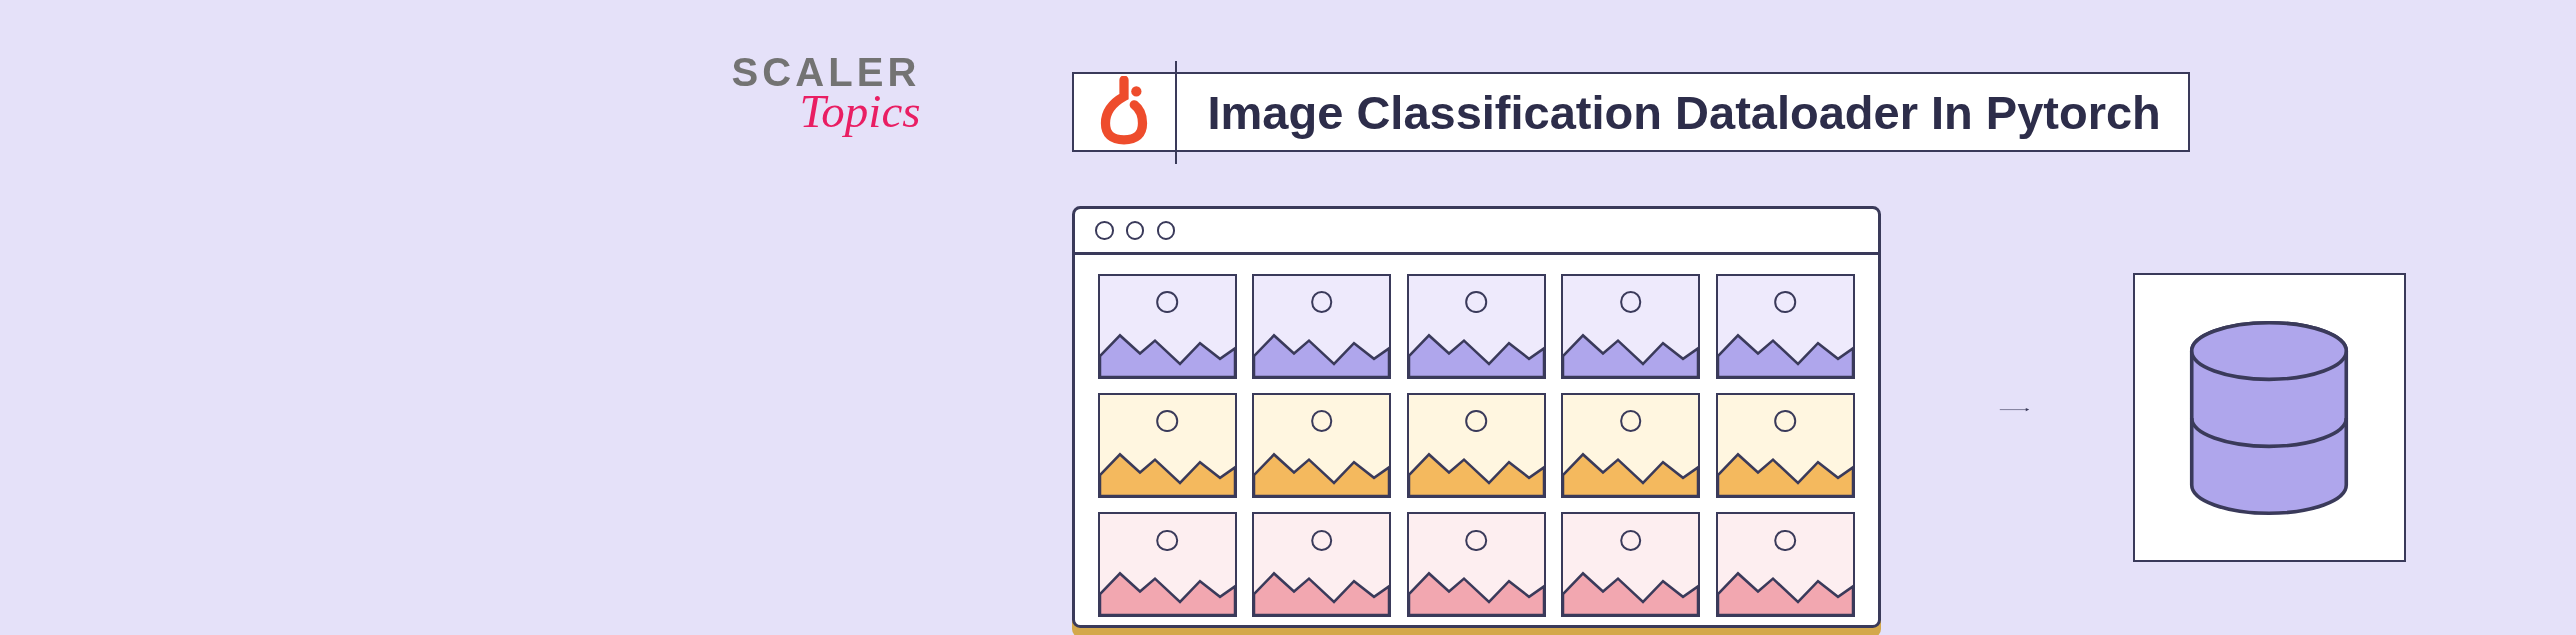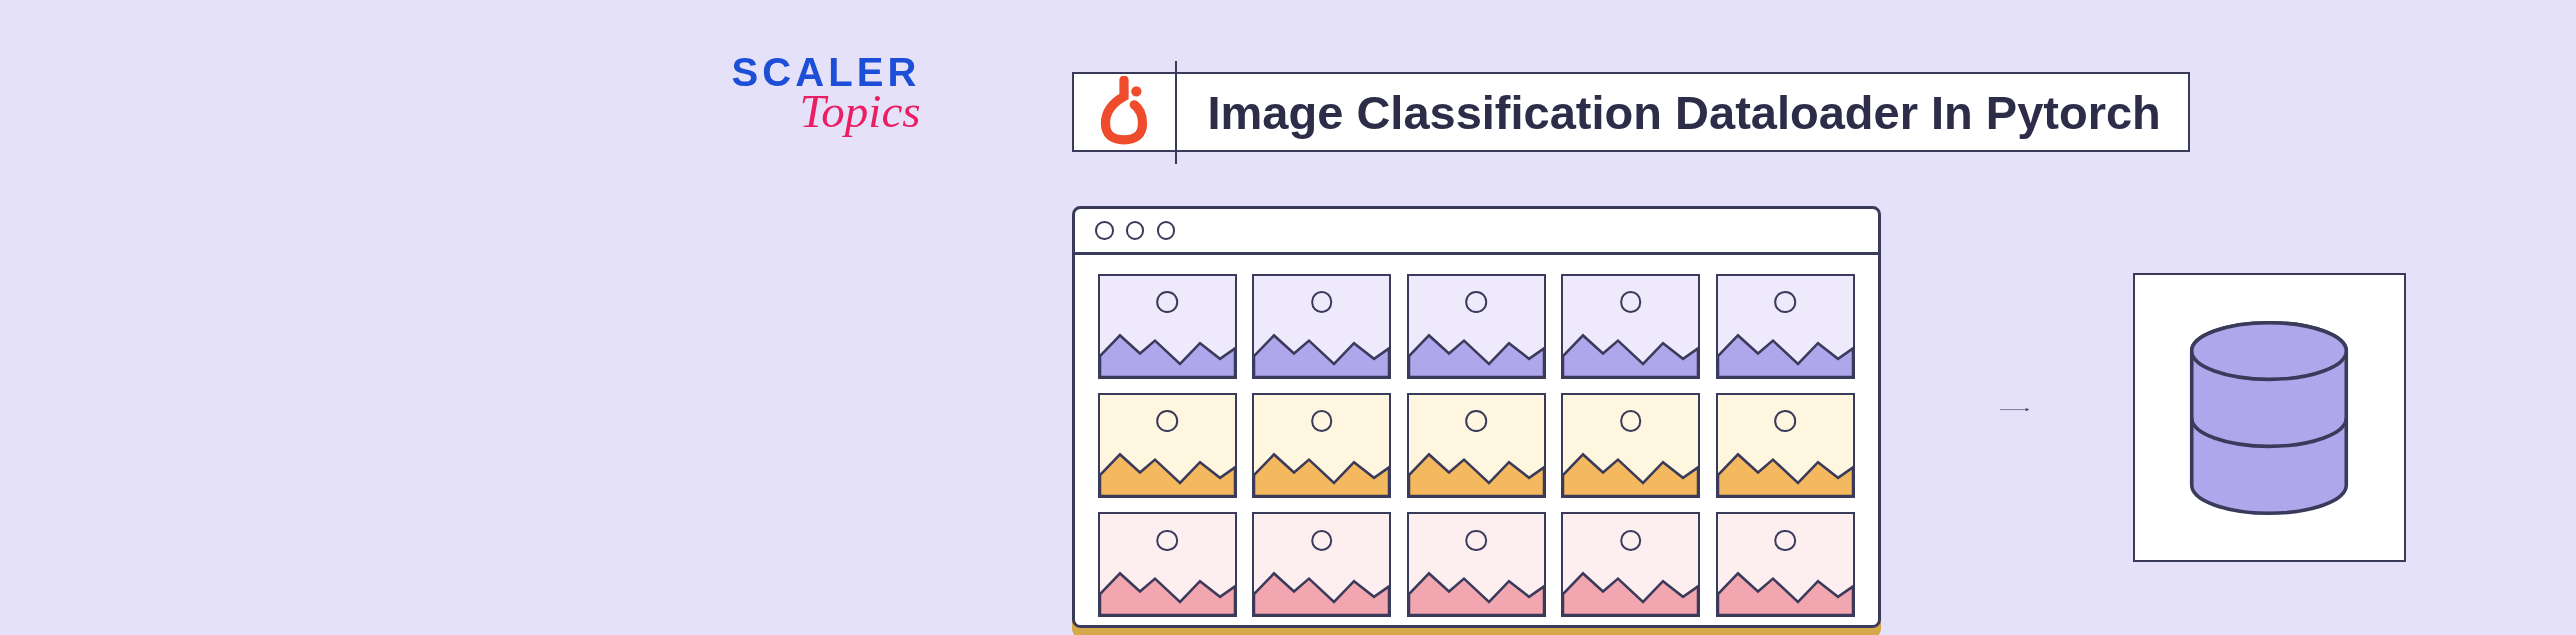--- a/index.html
+++ b/index.html
@@ -22,21 +22,21 @@
   position: absolute;
   left: 62px;
   top: 52px;
   display: flex;
   flex-direction: column;
   line-height: 1;
 }
 .logo-scaler {
   font-size: 40px;
   font-weight: 900;
-  color: #1d4ed8;
+  color: #737373;
   letter-spacing: 4.1px;
   font-family: Arial, sans-serif;
 }
 .logo-topics {
   font-size: 47px;
   color: #E91E63;
   font-style: italic;
   font-family: 'Brush Script MT', cursive;
   margin-top: -4.1px;
   text-align: right;

